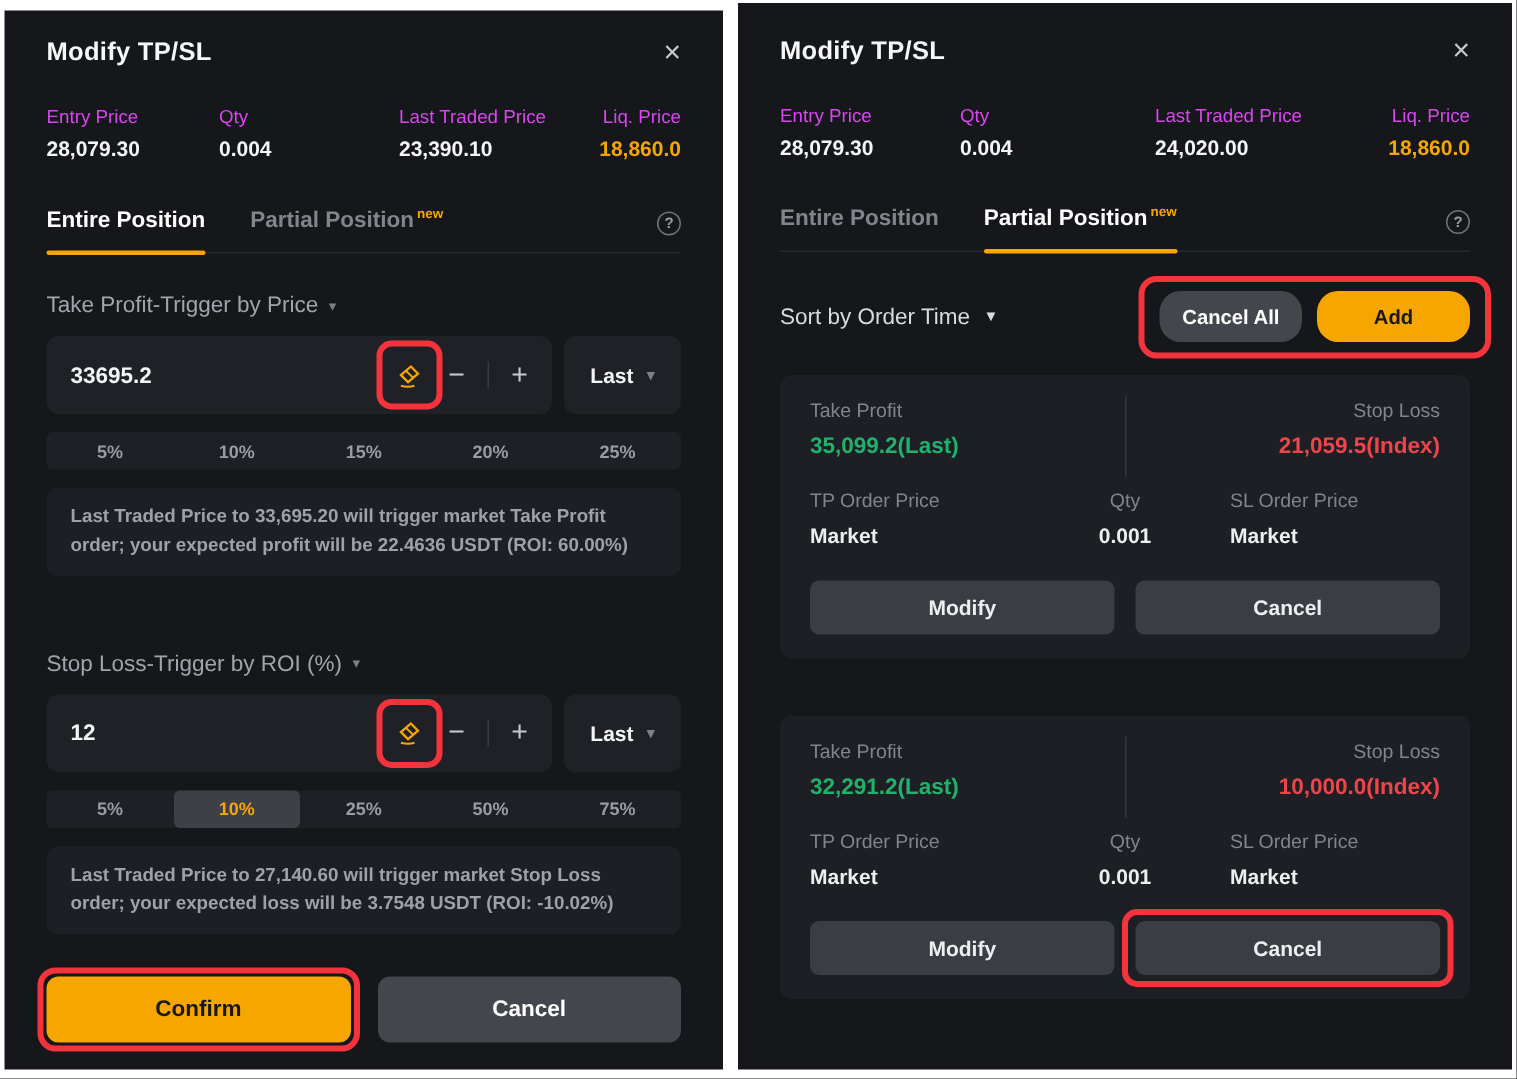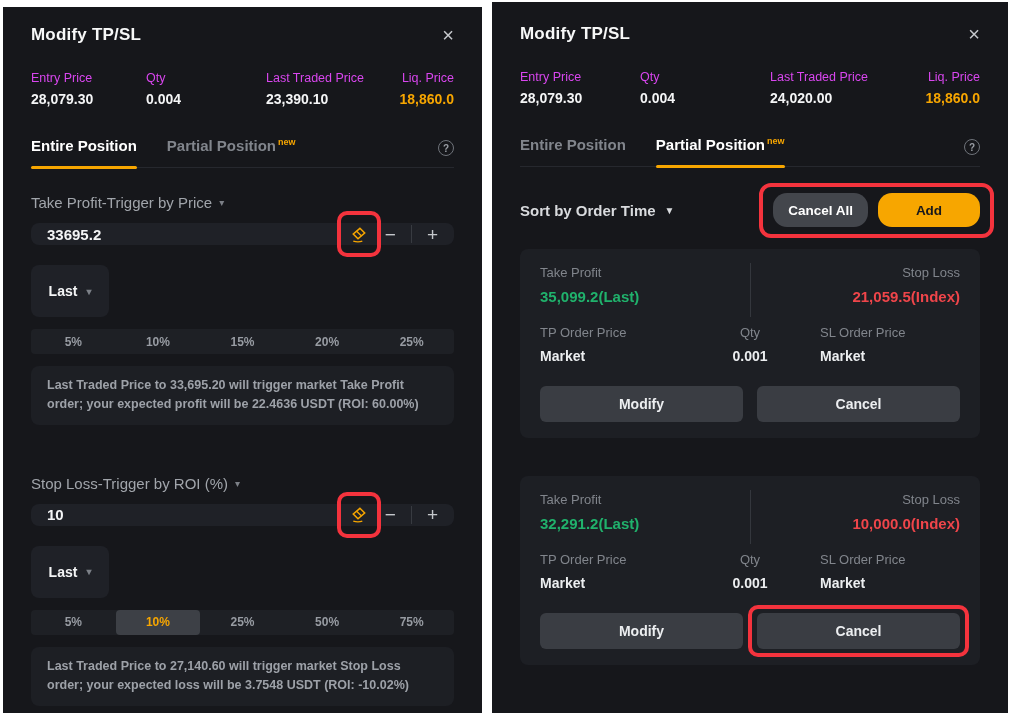--- a/index.html
+++ b/index.html
@@ -37,21 +37,21 @@
   .tab.active::after { content:""; position:absolute; left:0; right:0; bottom:-2px; height:3px; background:#f7a600; border-radius:3px; }
   .tab sup { font-size:9px; font-weight:700; color:#f7a600; margin-left:2px;text-align:center; }
   .help { margin-left:auto; margin-bottom:11px; width:16px; height:16px; border:1px solid #6f737a; border-radius:50%;
           color:#9a9ea5; font-size:10px; font-weight:700; display:flex; align-items:center; justify-content:center; cursor:pointer; }
 
   
   .seclbl { margin-top:26px; font-size:15px; color:#a1a5ab; display:flex; align-items:center; gap:7px; }
   .seclbl.sl { margin-top:50px; }
   .caret { font-size:10px; color:#7c8087; }
 
-  .inrow { display:flex; gap:20px; margin-top:12px;flex-direction:column; }
+  .inrow { display:flex; gap:8px; margin-top:12px; }
   .inputbox { flex:1; height:52px; background:#1f2127; border-radius:8px; display:flex; align-items:center; padding:0 16px; }
   .inval { font-size:15px; font-weight:700; color:#f4f5f6; flex:1; }
   .ctl { display:flex; align-items:center; gap:15px; }
   .erwrap { position:relative; width:22px; height:22px; display:flex; align-items:center; justify-content:center; cursor:pointer; }
   .sign { font-size:19px; color:#c4c7cb; cursor:pointer; line-height:1; }
   .vdiv-s { width:1px; height:18px; background:#383b41; }
   .unitbox { width:78px; height:52px; background:#1f2127; border-radius:8px; display:flex; align-items:center; justify-content:center; gap:9px;
              font-size:14px; font-weight:700; color:#f4f5f6; cursor:pointer; }
 
   .pcts { display:flex; margin-top:12px; background:#1e2025; border-radius:4px; height:25px; }
@@ -62,21 +62,21 @@
           color:#9da1a8; line-height:1.55; }
 
   .foot { display:flex; gap:18px; margin-top:28px; }
   .fbtn-wrap { flex:1; position:relative; }
   .btn { width:100%; height:44px; border-radius:8px; display:flex; align-items:center; justify-content:center; font-size:15px; font-weight:700; cursor:pointer; }
   .btn.primary { background:#f7a600; color:#17181c; }
   .btn.gray { background:#43464c; color:#ffffff; }
 
   
   .sortrow { display:flex; align-items:center; justify-content:space-between; margin-top:26px; height:34px; }
-  .sortlbl { font-size:15px; font-weight:700; color:#d9dbde; display:flex; align-items:center; gap:9px; cursor:pointer; }
+  .sortlbl { font-size:15px; font-weight:400; color:#d9dbde; display:flex; align-items:center; gap:9px; cursor:pointer; }
   .tri { font-size:10px; color:#d9dbde; }
   .actwrap { position:relative; }
   .actions { display:flex; gap:10px; }
   .sbtn { height:34px; border-radius:14px; display:flex; align-items:center; justify-content:center; font-size:13.5px; font-weight:700; cursor:pointer; }
   .sbtn.gray { background:#43464c; color:#ffffff; padding:0 15px; }
   .sbtn.add { background:#f7a600; color:#17181c; width:102px; }
 
   .card { margin-top:22px; background:#1d1f24; border-radius:8px; padding:16px 20px; position:relative; }
   .card.second { margin-top:38px; }
   .crow { display:flex; justify-content:space-between; }
@@ -170,21 +170,21 @@
       <span class="pct">25%</span>
     </div>
     <div class="info">Last Traded Price to 33,695.20 will trigger market Take Profit order; your expected profit will be 22.4636 USDT (ROI: 60.00%)</div>
 
     <div class="seclbl sl">
       <span>Stop Loss-Trigger by ROI (%)</span>
       <span class="caret">▾</span>
     </div>
     <div class="inrow">
       <div class="inputbox">
-        <span class="inval">10</span>
+        <span class="inval">12</span>
         <div class="ctl">
           <span class="erwrap">
             <svg width="19" height="19" viewBox="0 0 20 20">
               <path d="M11.5 3.5 L16.5 8.5 L9.5 14.5 L4.5 9.5 Z" fill="none" stroke="#f7a600" stroke-width="1.6"></path>
               <path d="M8 6.5 L13.2 11.5" stroke="#f7a600" stroke-width="1.4"></path>
               <path d="M4.5 17 Q9.5 18.5 14 17" fill="none" stroke="#f7a600" stroke-width="1.5"></path>
             </svg>
             <span class="hl er"></span>
           </span>
           <span class="sign">−</span>

